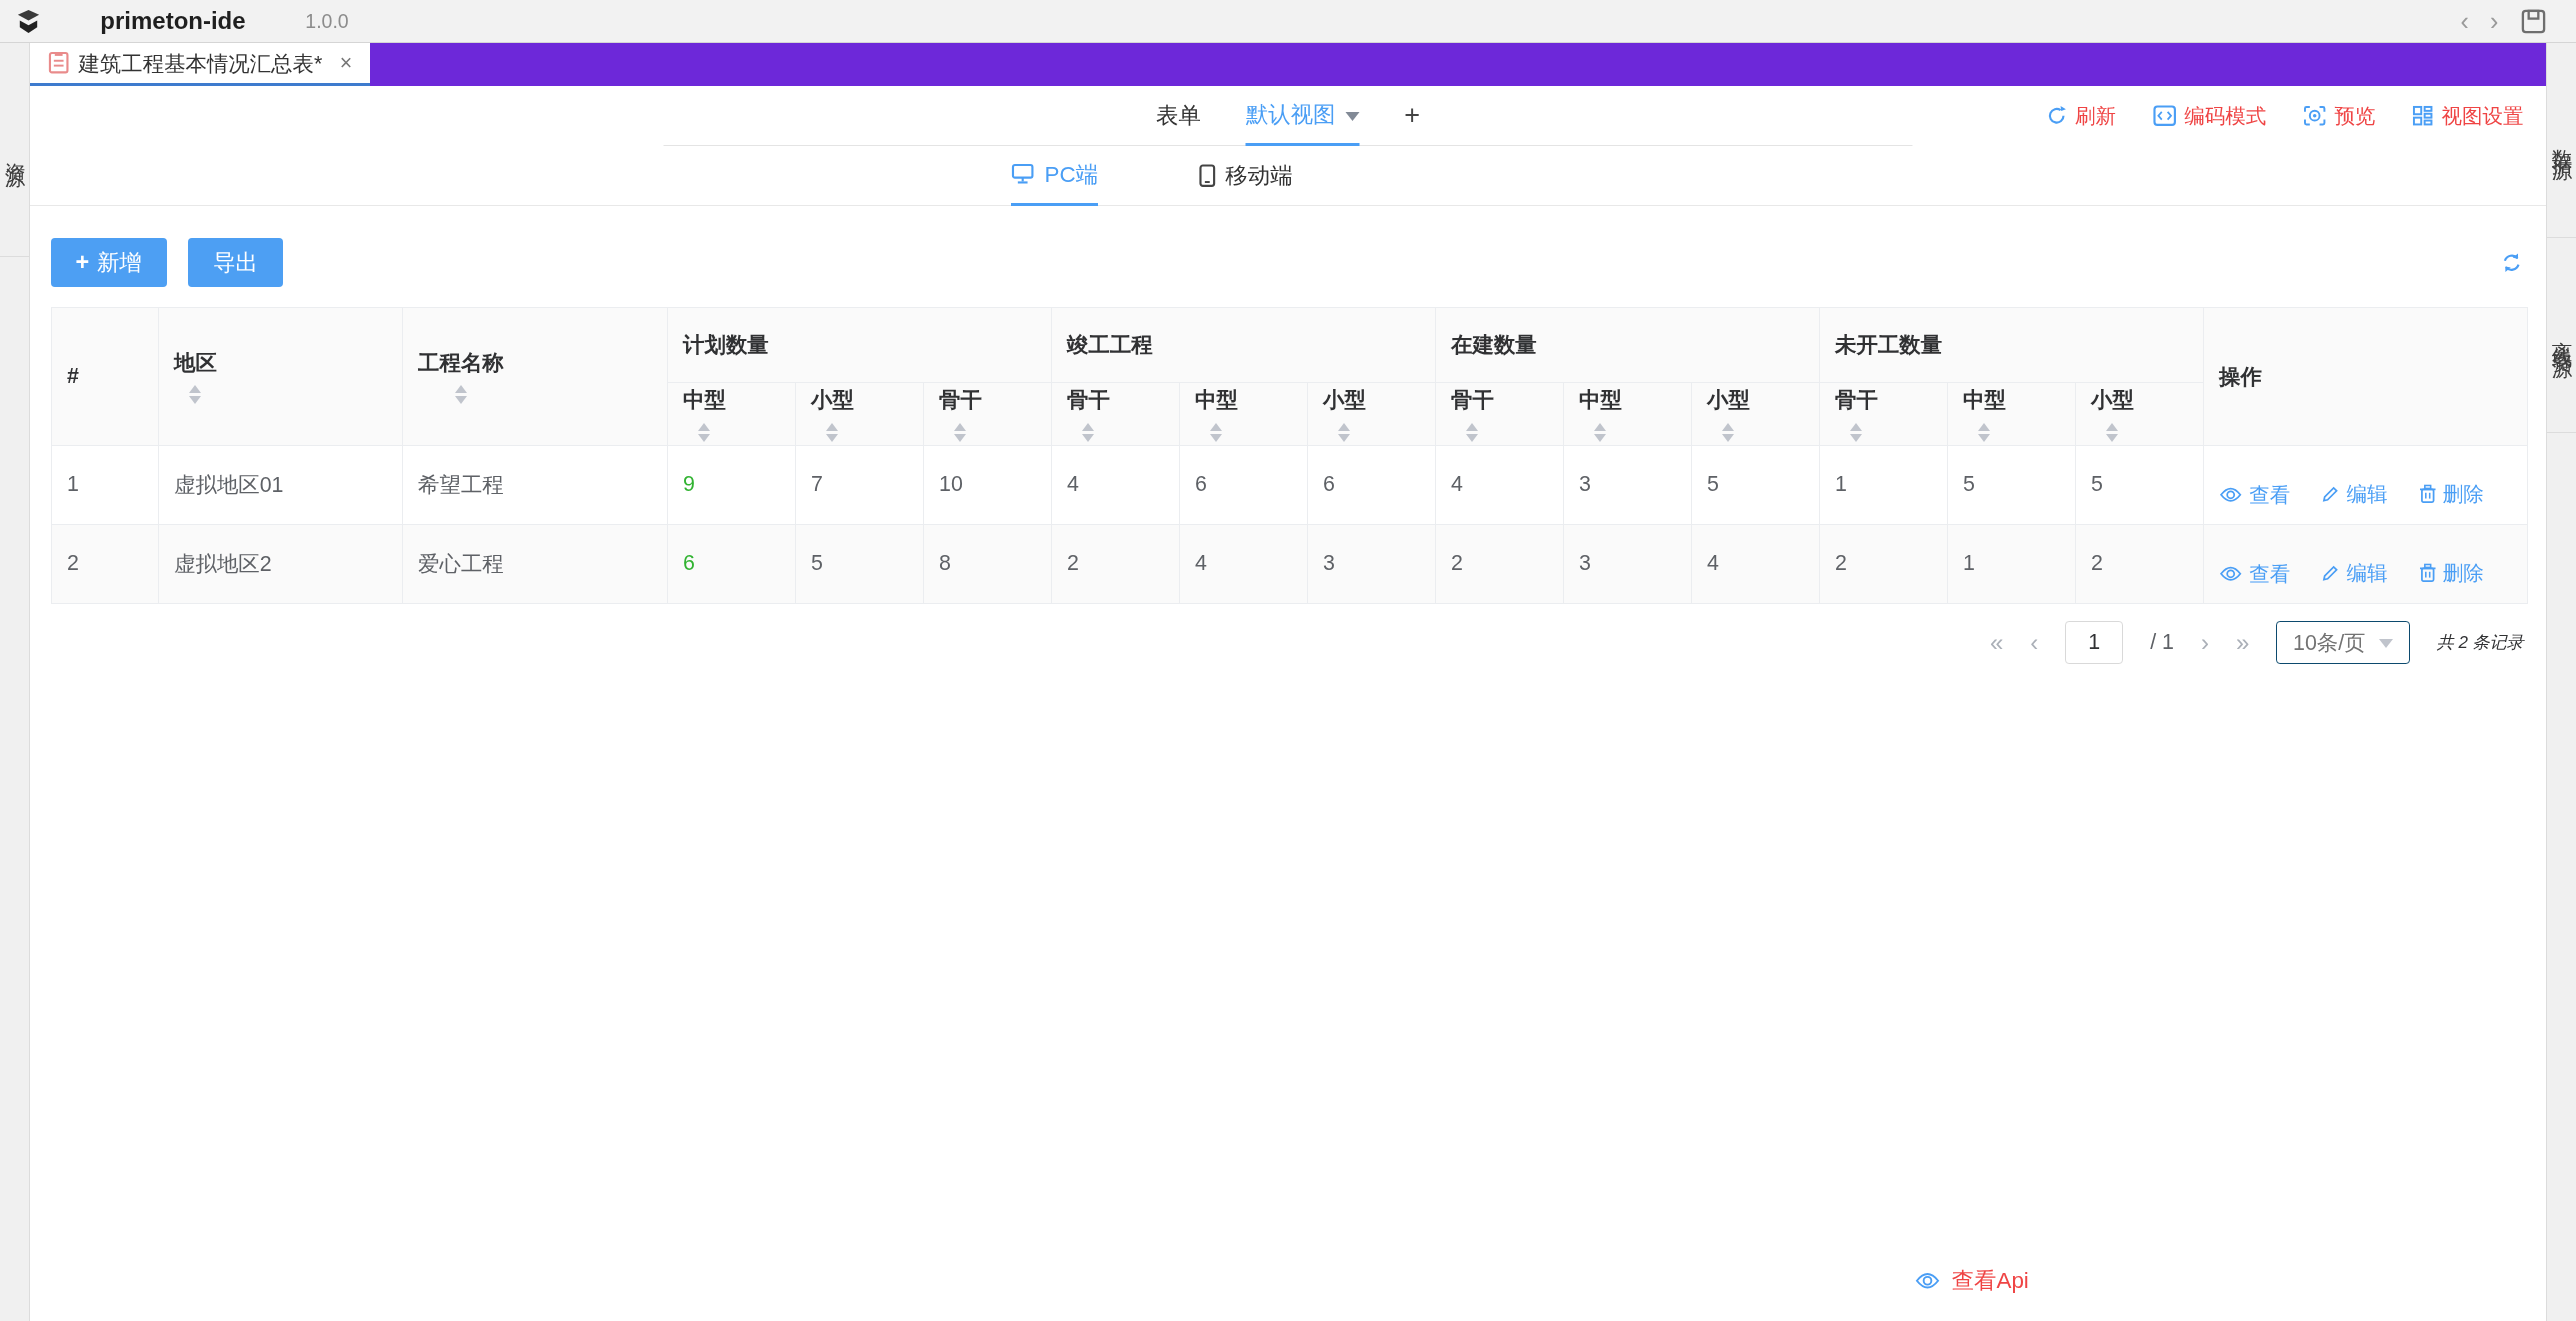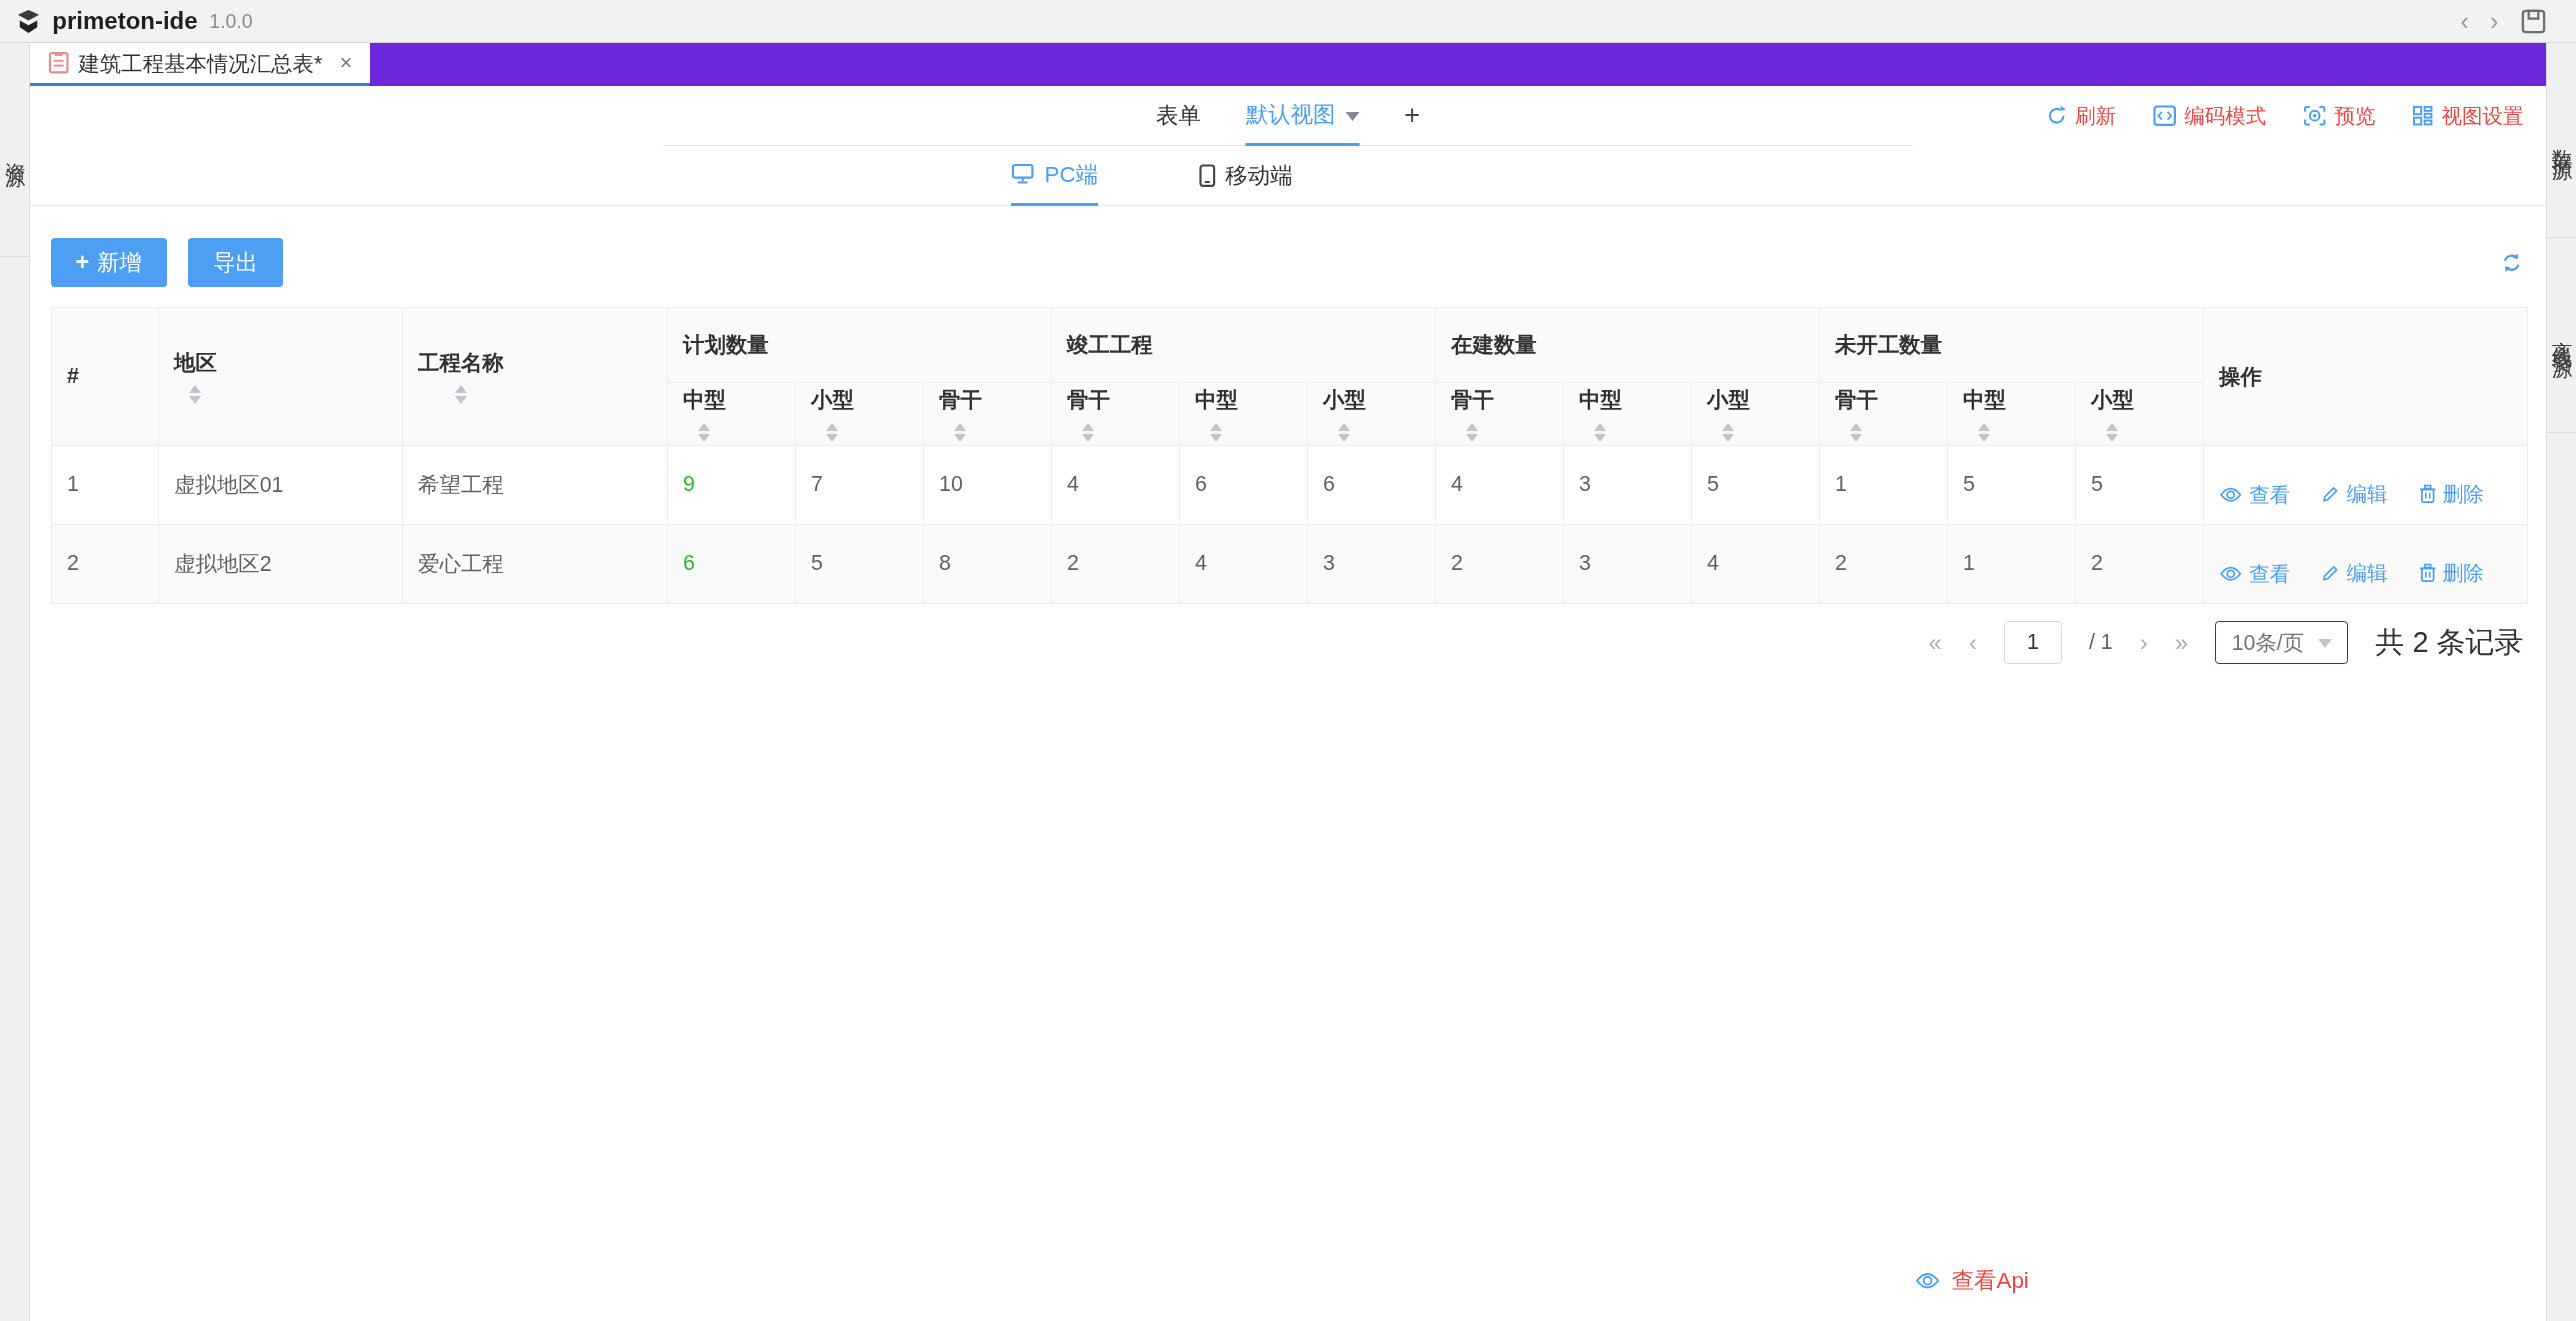--- a/index.html
+++ b/index.html
@@ -2,21 +2,21 @@
 <html><head>
 <meta charset="utf-8">
 <style>
   * { margin:0; padding:0; box-sizing:border-box; }
   html,body { width:2576px; height:1321px; overflow:hidden; }
   body { font-family:"Liberation Sans","DejaVu Sans",sans-serif; background:#fff; color:#333; }
   .app { width:2576px; height:1321px; display:flex; flex-direction:column; }
 
   
   .titlebar { height:43px; background:#F2F2F2; border-bottom:1px solid #D5D5D5;
-    display:flex; align-items:center; padding:0 13.6px; flex:0 0 auto; }
+    display:flex; align-items:center; padding:0 13.6px; flex:0 0 auto;gap:48px; }
   .logo { width:29px; height:29px; margin-right:9.7px; }
   .app-name { font-size:24px; font-weight:bold; color:#1F1F1F; }
   .app-version { font-size:19.5px; color:#8C8C8C; margin-left:11.7px; }
   .title-spacer { flex:1; }
   .title-nav { display:flex; align-items:center; gap:21.4px; margin-right:15.6px; }
   .nav-arrow { font-size:25px; color:#9A9A9A; line-height:1; cursor:default; }
   .save-ic { width:27px; height:27px; }
 
   
   .main-row { flex:1; display:flex; min-height:0; }
@@ -86,21 +86,21 @@
 
   
   .pagination { margin:17.5px 22.4px 0 0; display:flex; align-items:center; justify-content:flex-end; gap:27px; }
   .pg-arrow { font-size:24px; color:#ABB0B8; cursor:pointer; line-height:1; }
   .pg-input { width:58px; height:43px; border:1px solid #D9D9D9; border-radius:3.9px; text-align:center;
     font-size:21.4px; color:#303133; background:#fff; font-family:inherit; }
   .pg-total-pages { font-size:21.4px; color:#5E6166; }
   .pg-size { height:43px; border:1px solid #0c4a6e; border-radius:3.9px; display:flex; align-items:center;
     gap:13.6px; padding:0 15.6px; font-size:21.4px; color:#737373; cursor:pointer; background:#fff; }
   .pg-size .caret-down { border-top-color:#C0C4CC; margin-top:1.9px; }
-  .pg-records { font-size:29px; color:#303133; }
+  .pg-records { font-size:17px; color:#303133;font-style:italic; }
 
   .api-link { position:absolute; left:1885px; bottom:25px; font-size:22.4px; gap:11.7px; }
 
   
   .bottom-bar { height:33px; border-top:1px solid #D9D9D9; background:#F0F0F0; display:flex;
     align-items:center; padding-left:57px; gap:64px; flex:0 0 auto; }
   .bottom-item { display:inline-flex; align-items:center; gap:9.7px; font-size:20.5px; color:#3C3C3C; cursor:pointer; }
   .statusbar { height:37px; background:#ECECEC; border-top:1px solid #D5D5D5; display:flex;
     align-items:center; padding-left:57px; font-size:21.4px; color:#333; flex:0 0 auto; }
 </style>

